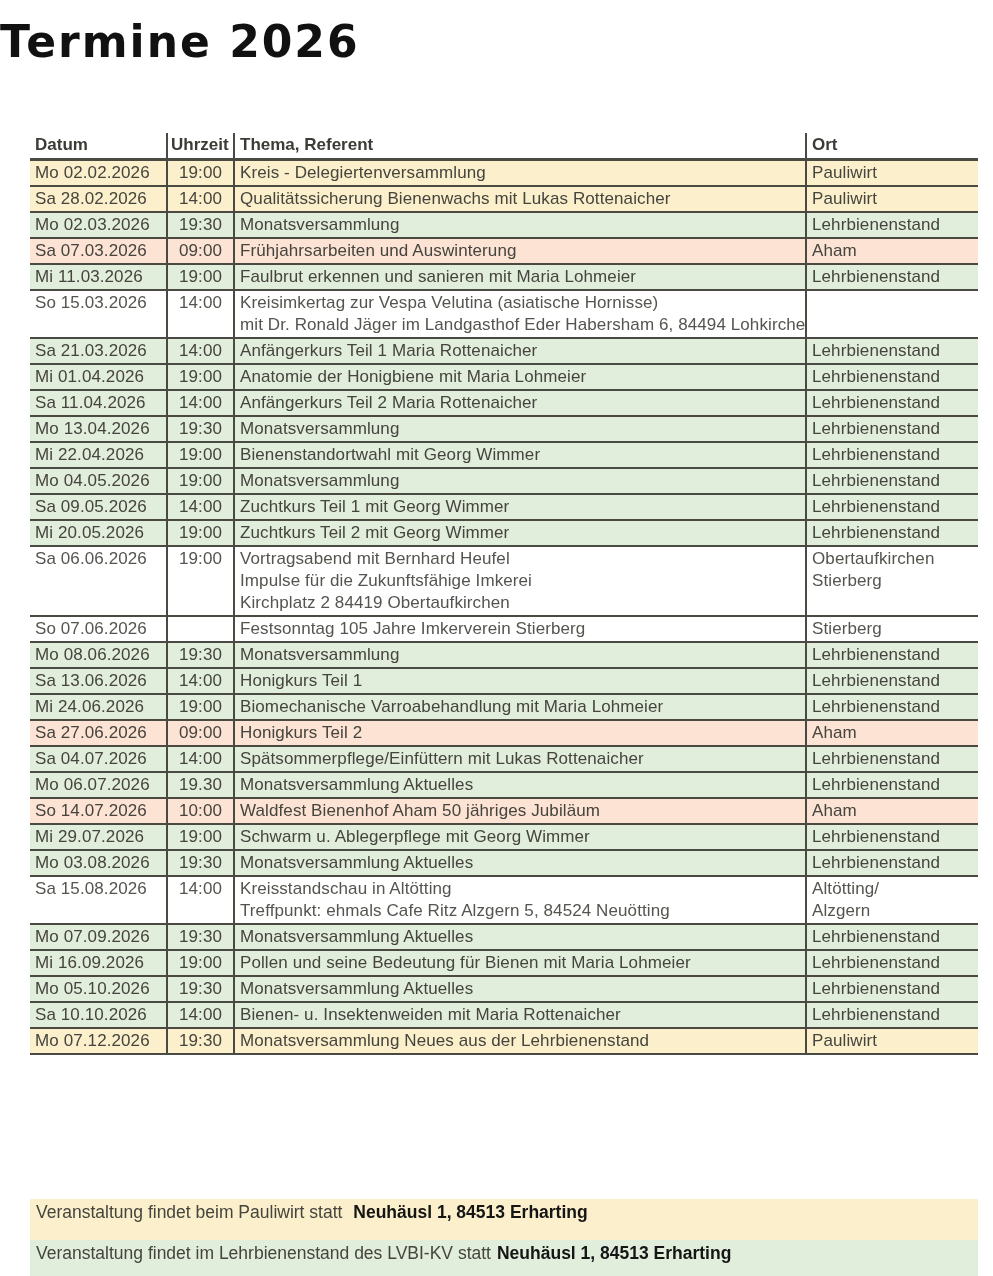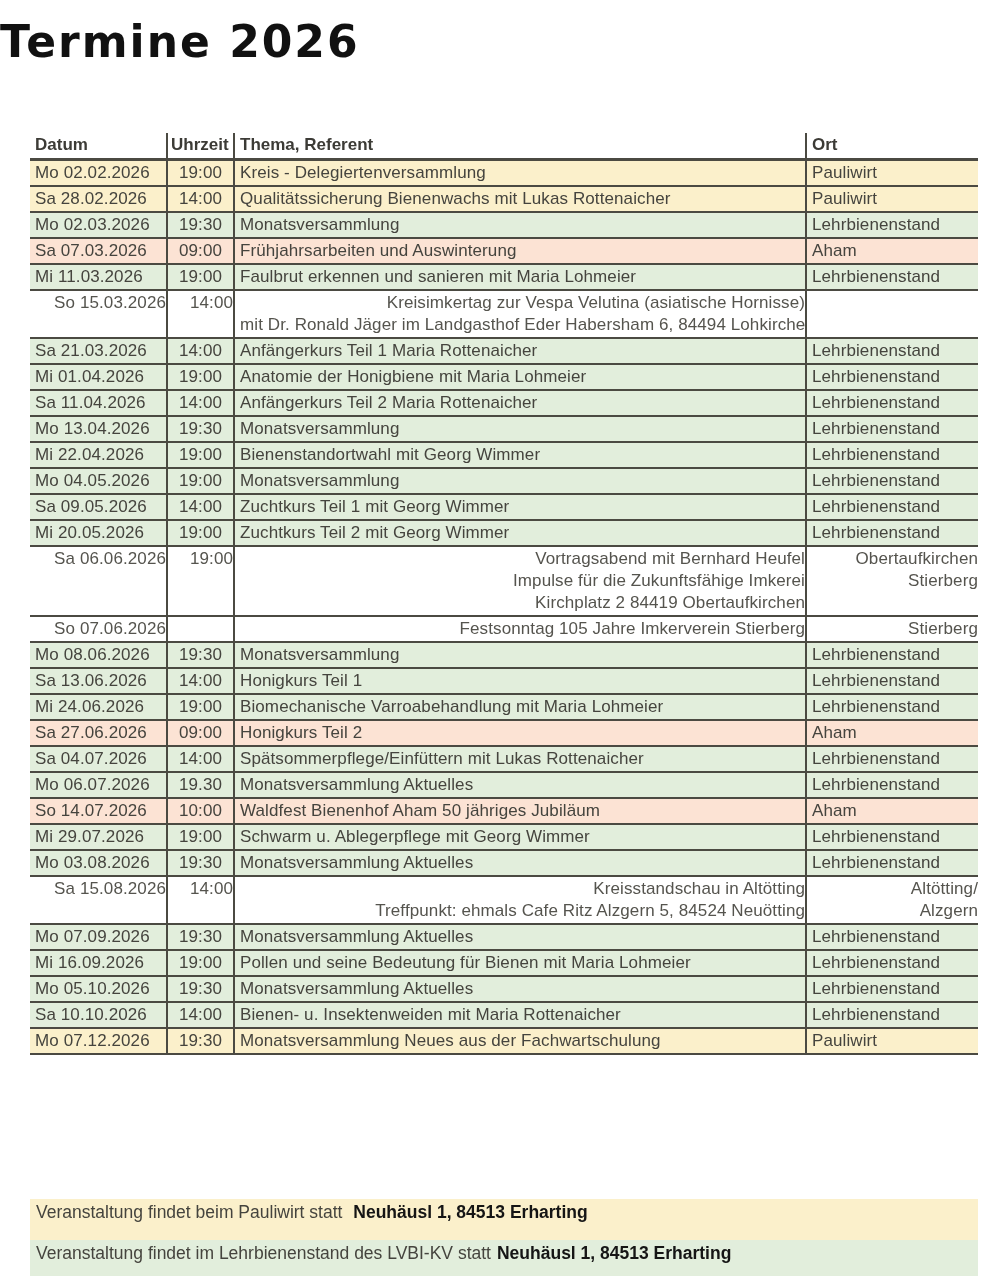--- a/index.html
+++ b/index.html
@@ -50,21 +50,21 @@
     color: #45443e;
     letter-spacing: 0.1px;
     overflow: hidden;
     white-space: nowrap;
   }
   td.uhrzeit { text-align: center; padding-left: 0; }
   td.uhrzeit, td.thema, td.ort { border-left: 2px solid var(--border); }
   tr.yellow td { background: var(--yellow); }
   tr.green  td { background: var(--green); }
   tr.pink   td { background: var(--pink); }
-  tr.white  td { background: #ffffff; color: #55544e; text-align: right; }
+  tr.white  td { background: #ffffff; color: #55544e; }
   .legend {
     margin: 144px 0 0 30px;
     width: 948px;
   }
   .legend-item {
     height: 41px;
     line-height: 27px;
     font-size: 17.5px;
     padding-left: 6px;
     color: #45443e;
@@ -274,21 +274,21 @@
       </tr>
       <tr class="green">
         <td class="datum">Sa 10.10.2026</td>
         <td class="uhrzeit">14:00</td>
         <td class="thema">Bienen- u. Insektenweiden mit Maria Rottenaicher</td>
         <td class="ort">Lehrbienenstand</td>
       </tr>
       <tr class="yellow">
         <td class="datum">Mo 07.12.2026</td>
         <td class="uhrzeit">19:30</td>
-        <td class="thema">Monatsversammlung  Neues aus der Fachwartschulung</td>
+        <td class="thema">Monatsversammlung  Neues aus der Lehrbienenstand</td>
         <td class="ort">Pauliwirt</td>
       </tr>
     </tbody>
 </table>
 
 <div class="legend">
   <div class="legend-item" style="background: var(--yellow);">
     <span>Veranstaltung findet beim Pauliwirt statt </span><span class="addr">Neuhäusl 1, 84513 Erharting</span>
   </div>
   <div class="legend-item" style="background: var(--green);">

